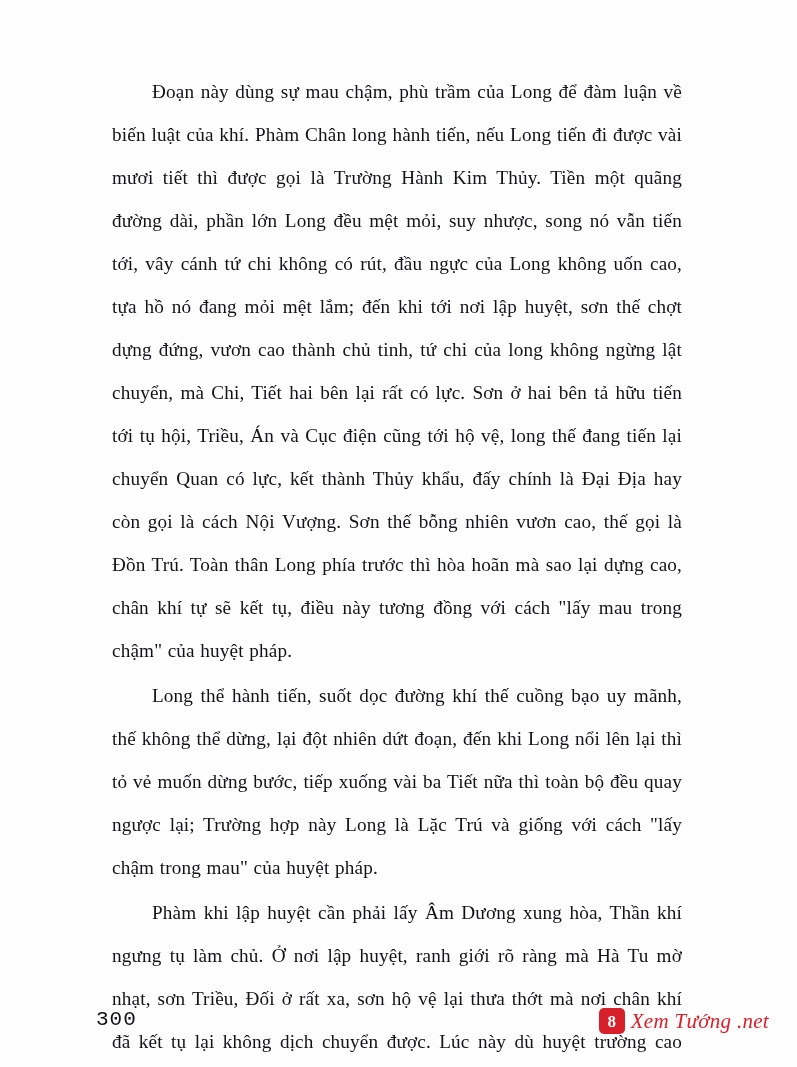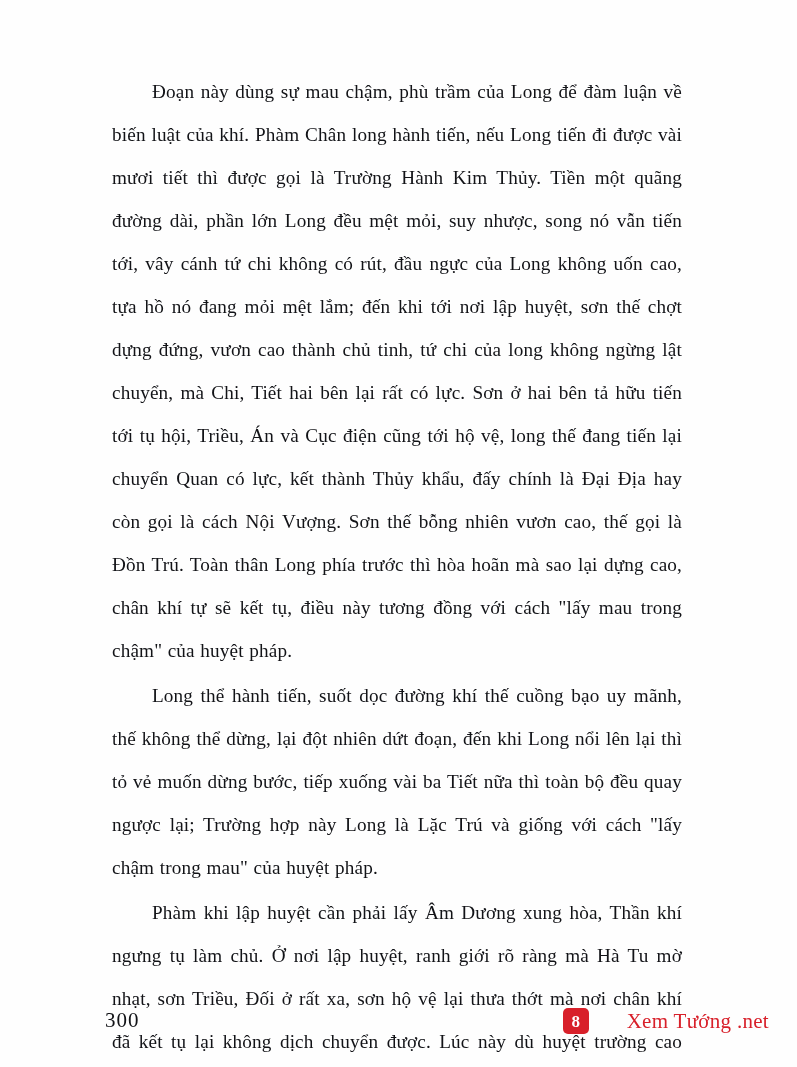--- a/index.html
+++ b/index.html
@@ -35,26 +35,26 @@
     letter-spacing: 0.15px;
     word-spacing: 0.6px;
     text-indent: 40px;
     color: #121317;
     font-family: "Liberation Serif", serif;
   }
   .para:last-child { margin-bottom: 13px; }
 
   .page-number {
     position: absolute;
-    left: 105px;
+    left: 96px;
     top: 1008px;
     font-size: 21px;
     letter-spacing: 1px;
     color: #111216;
-    font-family: Liberation Serif, serif;
+    font-family: Liberation Mono, monospace;
   }
 
   .watermark {
     position: absolute;
     right: 28px;
     top: 1008px;
     display: flex;
     align-items: center;
     gap: 6px;
     color: #d8202a;
@@ -68,24 +68,24 @@
     color: #ffffff;
     display: flex;
     align-items: center;
     justify-content: center;
     font-size: 17px;
     font-weight: bold;
     line-height: 1;
   }
   .wm-text {
     font-size: 21px;
+    font-style: italic;
     color: #d8202a;
     letter-spacing: 0.3px;
     white-space: nowrap;
-    margin-left: 32px;
   }
 </style>
 </head>
 <body>
 
 <div class="page">
 
   <div class="content">
     <p class="para">Đoạn này dùng sự mau chậm, phù trầm của Long để đàm luận về biến luật của khí. Phàm Chân long hành tiến, nếu Long tiến đi được vài mươi tiết thì được gọi là Trường Hành Kim Thủy. Tiền một quãng đường dài, phần lớn Long đều mệt mỏi, suy nhược, song nó vẫn tiến tới, vây cánh tứ chi không có rút, đầu ngực của Long không uốn cao, tựa hồ nó đang mỏi mệt lắm; đến khi tới nơi lập huyệt, sơn thế chợt dựng đứng, vươn cao thành chủ tinh, tứ chi của long không ngừng lật chuyển, mà Chi, Tiết hai bên lại rất có lực. Sơn ở hai bên tả hữu tiến tới tụ hội, Triều, Án và Cục điện cũng tới hộ vệ, long thế đang tiến lại chuyển Quan có lực, kết thành Thủy khẩu, đấy chính là Đại Địa hay còn gọi là cách Nội Vượng. Sơn thế bỗng nhiên vươn cao, thế gọi là Đồn Trú. Toàn thân Long phía trước thì hòa hoãn mà sao lại dựng cao, chân khí tự sẽ kết tụ, điều này tương đồng với cách "lấy mau trong chậm" của huyệt pháp.</p>
     <p class="para">Long thể hành tiến, suốt dọc đường khí thế cuồng bạo uy mãnh, thế không thể dừng, lại đột nhiên dứt đoạn, đến khi Long nổi lên lại thì tỏ vẻ muốn dừng bước, tiếp xuống vài ba Tiết nữa thì toàn bộ đều quay ngược lại; Trường hợp này Long là Lặc Trú và giống với cách "lấy chậm trong mau" của huyệt pháp.</p>

